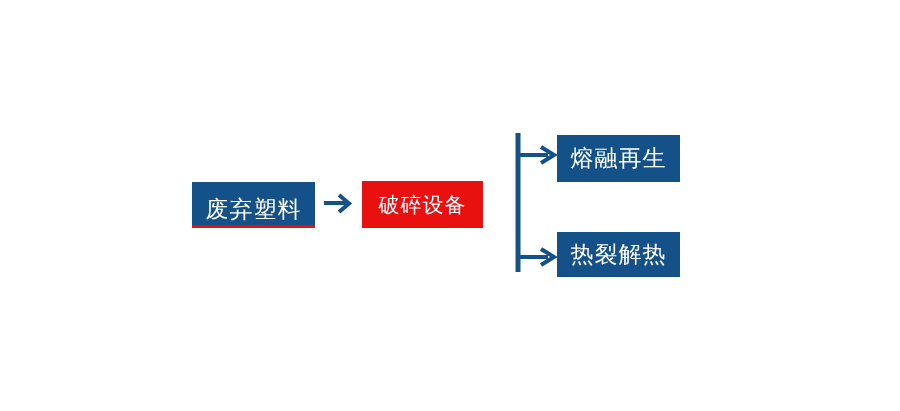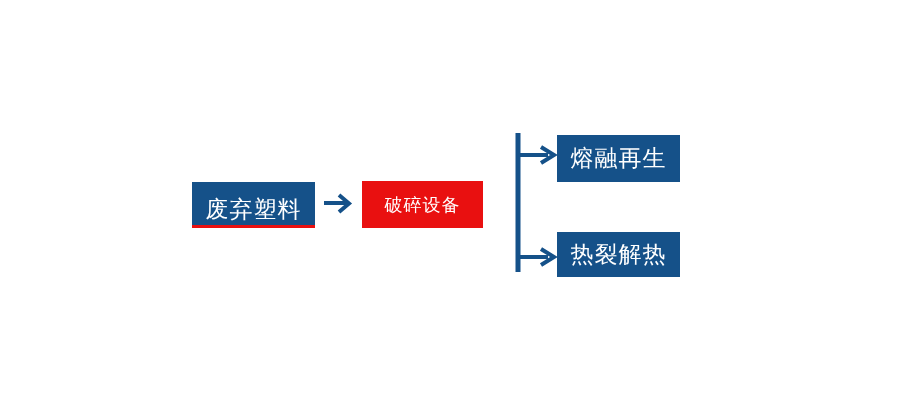--- a/index.html
+++ b/index.html
@@ -46,21 +46,21 @@
     font-size: 23px;
     border-bottom: 3px solid #E91010;
     align-items: flex-end;
   }
   
   #node-process {
     left: 362px;
     top: 181px;
     width: 121px;
     height: 47px;
-    font-size: 18px;
+    font-size: 21px;
   }
   
   #node-outcome-0 {
     left: 557px;
     top: 135px;
     width: 123px;
     height: 47px;
     font-size: 23px;
   }
   #node-outcome-1 {

